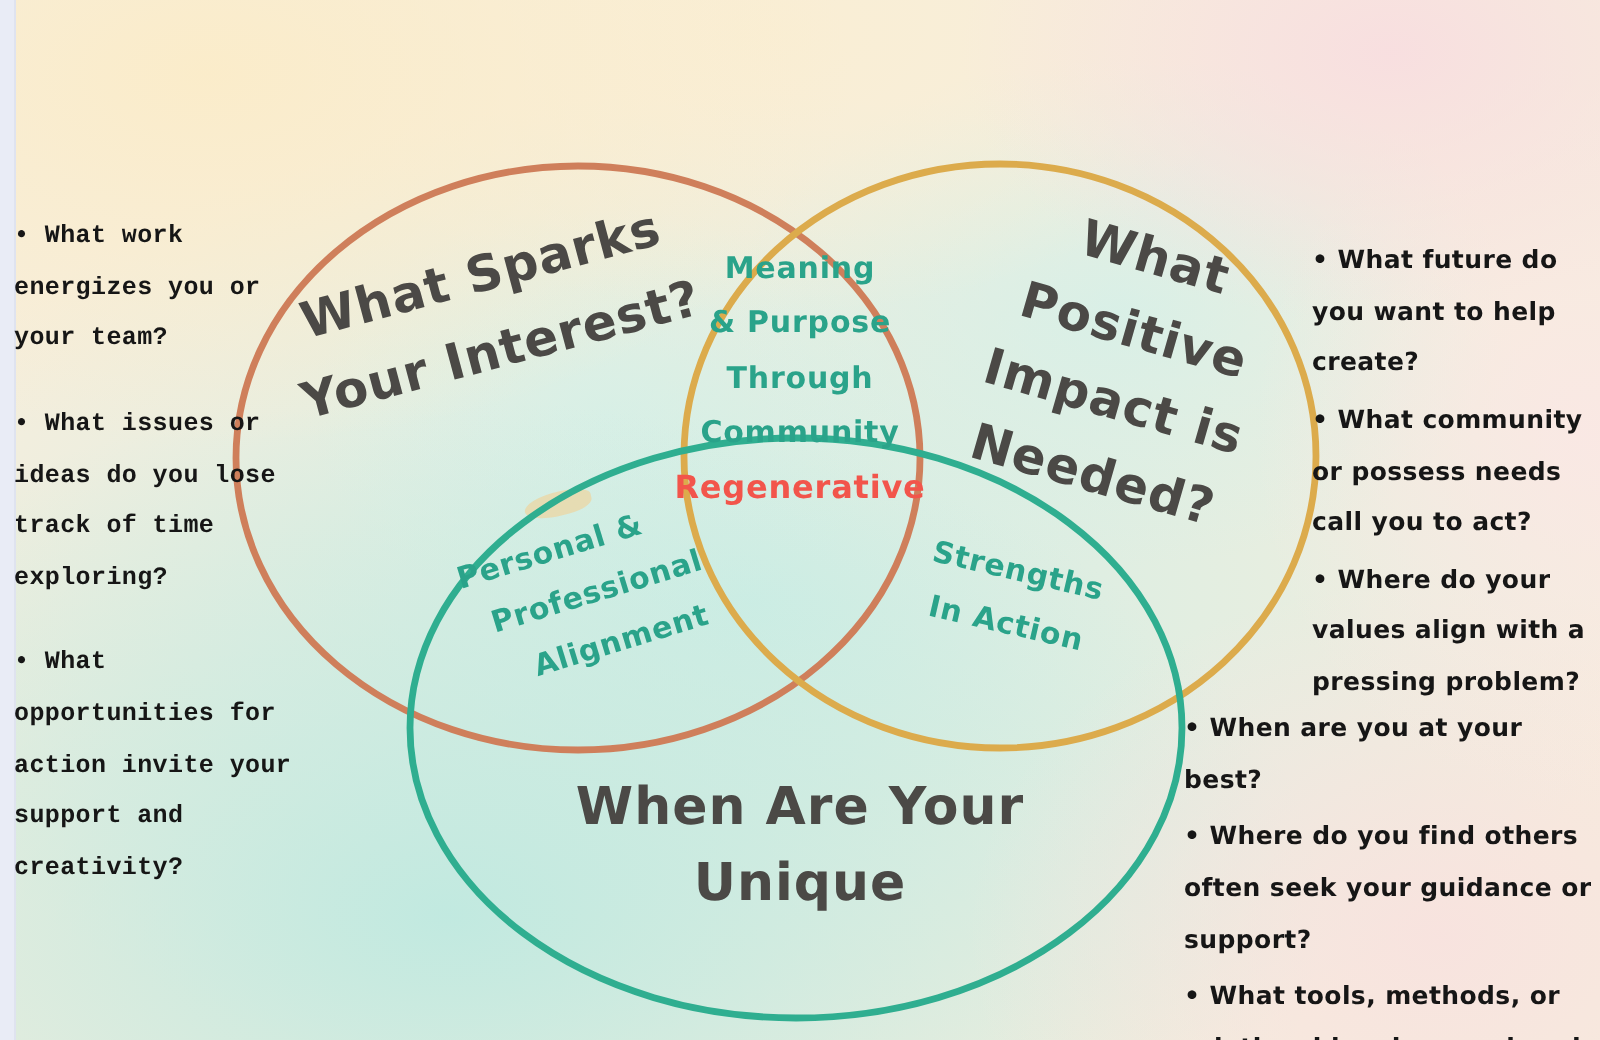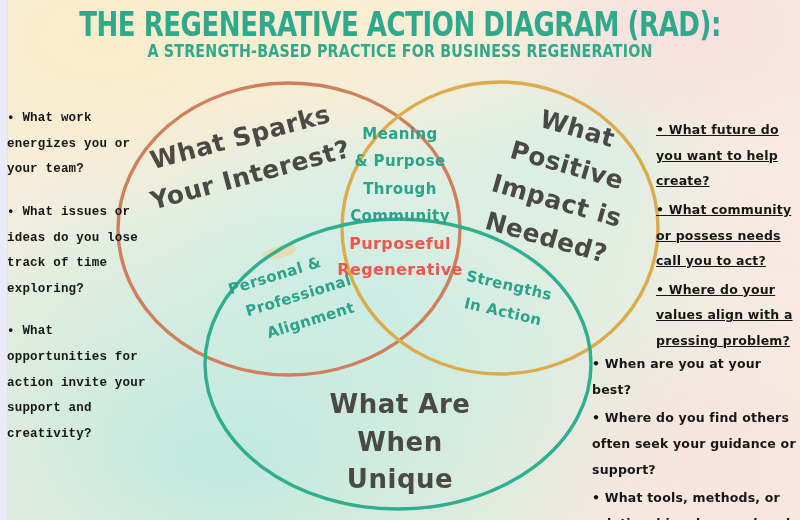--- a/index.html
+++ b/index.html
@@ -59,67 +59,62 @@
   .o-personal{left:228px;top:258px;width:132px;font-size:15px;line-height:1.75;transform:rotate(-17deg);text-align:left;}
   .o-personal span:nth-child(1){margin-left:6px;}
   .o-personal span:nth-child(2){margin-left:16px;}
   .o-personal span:nth-child(3){margin-left:30px;}
   .o-strengths-action{left:447px;top:272px;width:118px;font-size:15px;line-height:1.8;transform:rotate(13deg);}
   .notes{position:absolute;color:#161616;font-size:12.5px;font-weight:bold;letter-spacing:0.2px;}
   .notes p{margin:0;line-height:2.05;}
   .notes-left{left:7px;top:106px;width:152px;}
   .notes-left p{margin-bottom:17px;font-family:Liberation Mono, monospace;}
   .notes-right-top{left:656px;top:117px;width:144px;}
-  .notes-right-top p{margin-bottom:3px;text-decoration:underline;}
+  .notes-right-top p{margin-bottom:3px;}
   .notes-right-bottom{left:592px;top:351px;width:210px;}
   .notes-right-bottom p{margin-bottom:3px;}
 </style>
 </head>
 <body>
 
 <div class="canvas">
   <div class="edge-strip"></div>
   <div class="squiggle"></div>
 
-  <header>
-    <div class="title">THE REGENERATIVE ACTION DIAGRAM (RAD):</div>
-    <div class="subtitle">A STRENGTH-BASED PRACTICE FOR BUSINESS REGENERATION</div>
-  </header>
 
   <svg class="venn" width="800" height="520" viewBox="0 0 800 520">
     <ellipse cx="289" cy="229" rx="171" ry="146" fill="none" stroke-width="3.4" stroke="#cf7f5b"></ellipse>
     <ellipse cx="500" cy="228" rx="158" ry="146" fill="none" stroke-width="3.4" stroke="#dcab4c"></ellipse>
     <ellipse cx="398" cy="364" rx="193" ry="145" fill="none" stroke-width="3.4" stroke="#2fae90"></ellipse>
   </svg>
 
   <div class="heading h-interest">
     <span>What Sparks</span>
     <span>Your Interest?</span>
   </div>
 
   <div class="heading h-impact">
     <span>What Positive</span>
     <span>Impact is</span>
     <span>Needed?</span>
   </div>
 
   <div class="heading h-strengths">
-    <span>What Are When</span>
+    <span>When Are Your</span>
     <span>Unique</span>
   </div>
 
   <div class="overlap-label o-meaning">
     <span>Meaning</span>
     <span>&amp; Purpose</span>
     <span>Through</span>
     <span>Community</span>
   </div>
 
   <div class="overlap-label o-center">
-    <span>Purposeful</span>
     <span>Regenerative</span>
   </div>
 
   <div class="overlap-label o-personal">
     <span>Personal &amp;</span>
     <span>Professional</span>
     <span>Alignment</span>
   </div>
 
   <div class="overlap-label o-strengths-action">

